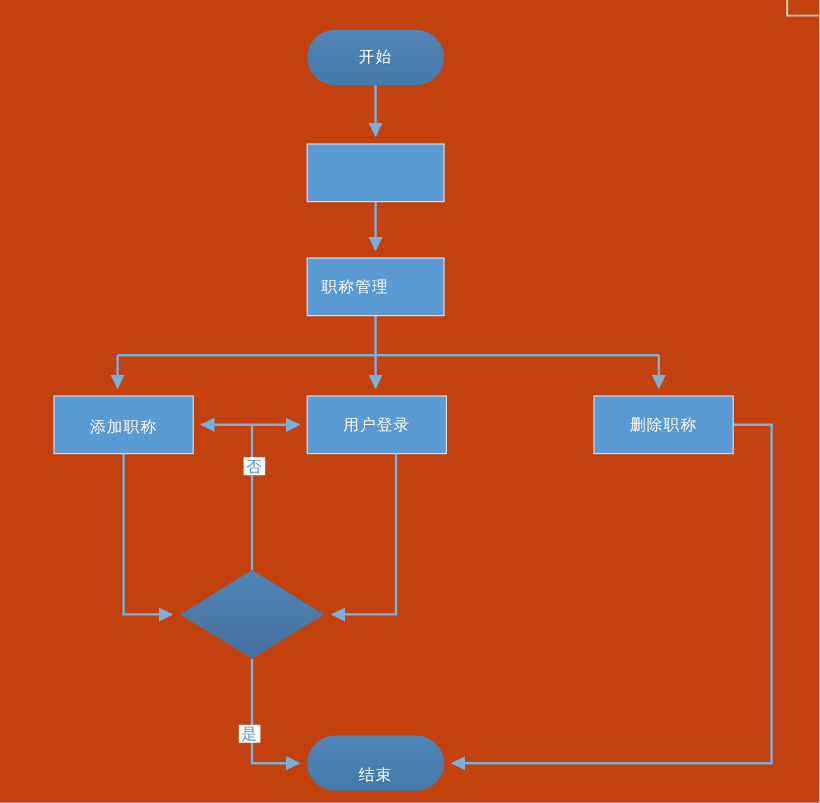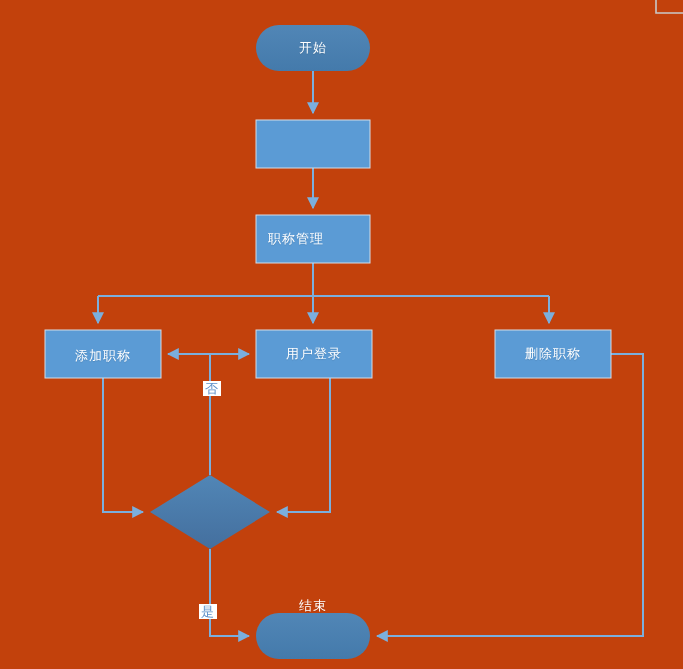--- a/index.html
+++ b/index.html
@@ -109,18 +109,18 @@
 
   <div class="node-label" style="left:239px;top:215px;width:114px;height:48px;border-radius:13px;">职称管理</div>
 
   <div class="node-label" style="left:45px;top:330px;width:116px;height:52px;">添加职称</div>
 
   <div class="node-label" style="left:256px;top:330px;width:116px;height:48px;">用户登录</div>
 
   <div class="node-label" style="left:495px;top:330px;width:116px;height:48px;">删除职称</div>
 
 
-  <div class="node-label" style="left:256px;top:583px;width:114px;height:46px;">结束</div>
+  <div class="node-label" style="left:256px;top:623px;width:114px;height:46px;">结束</div>
 
   <div class="edge-label" style="left:203px;top:381px;">否</div>
 
   <div class="edge-label" style="left:199px;top:604px;">是</div>
 </div>
 
 </body></html>

